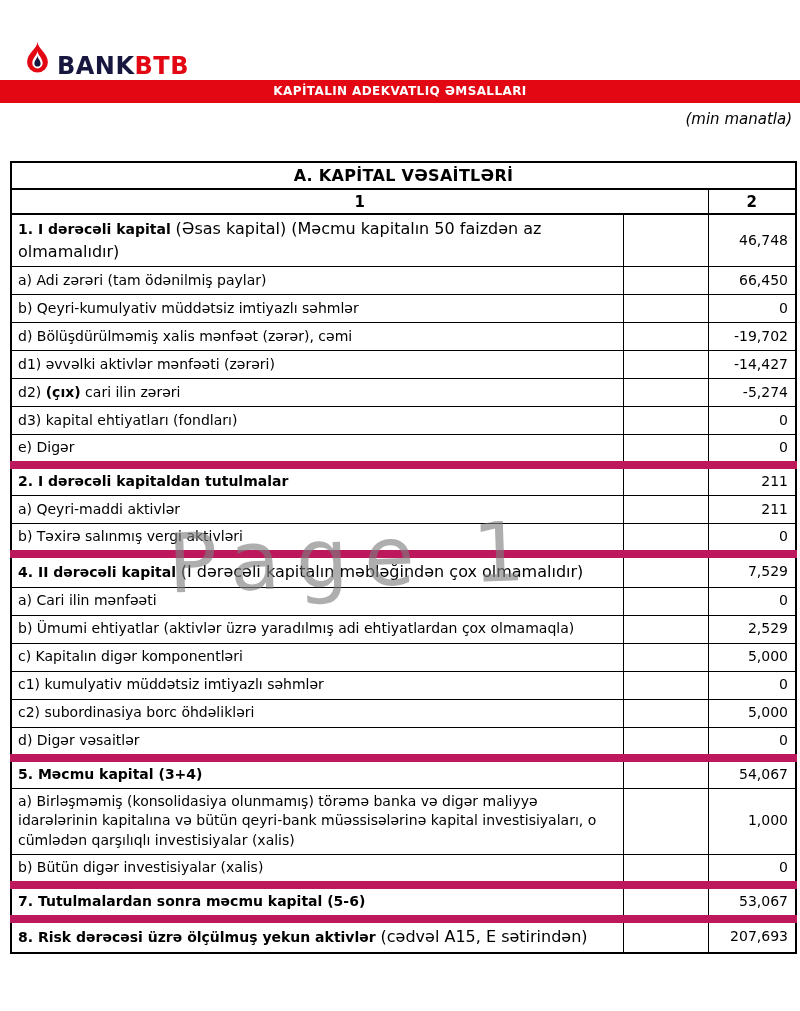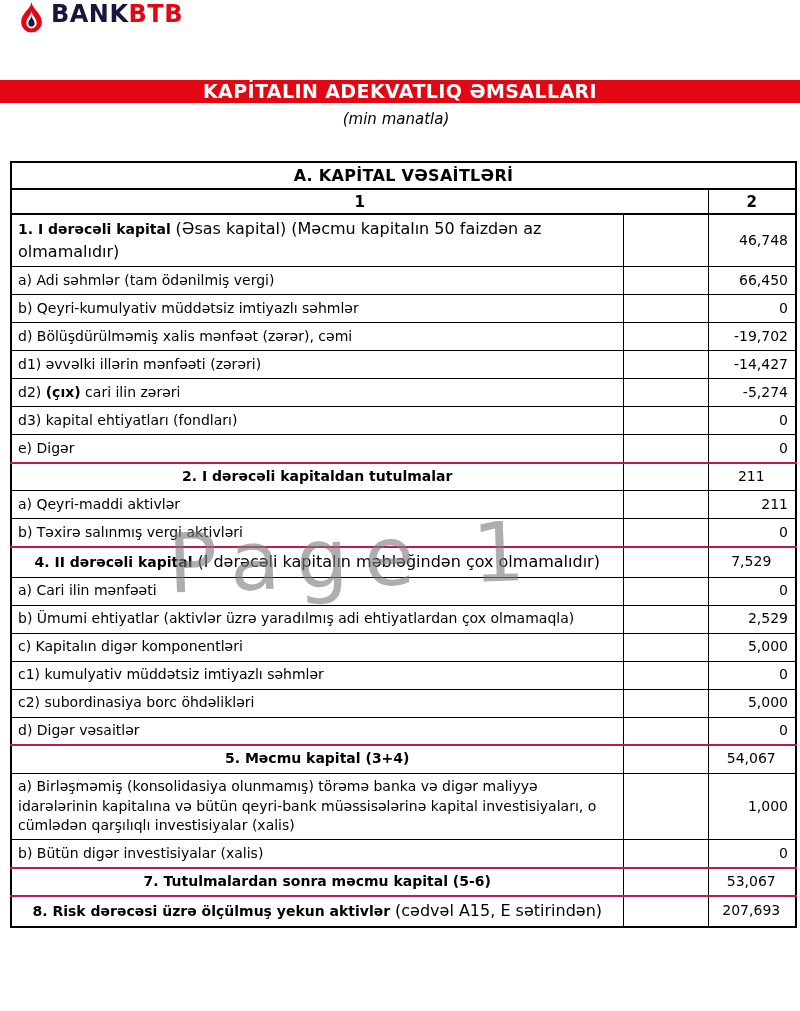--- a/index.html
+++ b/index.html
@@ -3,53 +3,53 @@
 <meta charset="utf-8">
 <style>
   * { margin:0; padding:0; box-sizing:border-box; }
   html,body { background:#e9e9e9; }
   body { font-family:"DejaVu Sans","Liberation Sans",sans-serif; }
   .page {
     position:relative; width:800px; height:1011px; background:#ffffff;
     overflow:hidden; margin:0;
   }
   
-  .logo-row { height:80px; display:flex; align-items:flex-start; padding-left:18px; gap:6px; }
+  .logo-row { height:80px; display:flex; align-items:flex-end; padding-left:24px; gap:6px; }
   .logo-text { font-size:24px; font-weight:bold; letter-spacing:0.5px; }
   .logo-text .bank { color:#16163f; }
   .logo-text .btb  { color:#e30613; }
   
   .banner {
     height:23px; background:#e30613; color:#ffffff; text-align:center;
-    font-weight:bold; font-size:19px; line-height:23px; letter-spacing:0.4px;
+    font-weight:bold; font-size:12px; line-height:23px; letter-spacing:0.4px;
   }
   
   .unit-note {
-    text-align:center; font-style:italic; font-size:15px;
+    text-align:right; font-style:italic; font-size:15px;
     padding:7px 8px 5px 0; color:#000;
   }
   
   table.capital {
     border-collapse:collapse; table-layout:fixed;
     width:785px; margin-left:10px; border:2px solid #000; background:#fff;margin-top:28px;
   }
   th, td { border:1px solid #000; color:#000; }
   th.section {
     font-size:16px; font-weight:bold; text-align:center; height:27px;
     border-bottom:2px solid #000; letter-spacing:0.3px;
   }
   th.colhead {
     font-size:15px; font-weight:bold; text-align:center; height:25px;
     border-bottom:2px solid #000;
   }
   td { font-size:14px; height:28px; vertical-align:middle; padding:3px 6px; line-height:1.42; }
   td.label .b  { font-weight:bold; }
   td.label .sm { font-size:16px; }
   td.value { text-align:right; padding-right:7px; white-space:nowrap; }
-  tr.thick td { border-top:2px solid #be185d;text-align:center; }
+  tr.thick td { border-top:8px solid #be185d; }
   
   .watermark {
     position:absolute; top:510px; left:168px; z-index:5;
     font-size:82px; letter-spacing:16px; white-space:nowrap;
     color:rgba(125,125,125,0.62); transform:rotate(-2deg);
     pointer-events:none;
   }
 </style>
 </head>
 <body>
@@ -88,36 +88,36 @@
         <th class="colhead">2</th>
       </tr>
     </thead>
     <tbody>
         <tr>
           <td class="label"><span class="b">1. I dərəcəli kapital </span><span class="sm">(Əsas kapital) (Məcmu kapitalın 50 faizdən  az olmamalıdır)</span></td>
           <td class="spacer"></td>
           <td class="value">46,748</td>
         </tr>
         <tr>
-          <td class="label"><span>a) Adi səhmlər (tam ödənilmiş vergi)</span></td>
+          <td class="label"><span>a) Adi zərəri (tam ödənilmiş paylar)</span></td>
           <td class="spacer"></td>
           <td class="value">66,450</td>
         </tr>
         <tr>
           <td class="label"><span>b) Qeyri-kumulyativ müddətsiz imtiyazlı səhmlər</span></td>
           <td class="spacer"></td>
           <td class="value">0</td>
         </tr>
         <tr>
           <td class="label"><span>d)   Bölüşdürülməmiş xalis mənfəət (zərər), cəmi</span></td>
           <td class="spacer"></td>
           <td class="value">-19,702</td>
         </tr>
         <tr>
-          <td class="label"><span>d1) əvvəlki illərin mənfəəti (zərəri)</span></td>
+          <td class="label"><span>d1) əvvəlki aktivlər mənfəəti (zərəri)</span></td>
           <td class="spacer"></td>
           <td class="value">-14,427</td>
         </tr>
         <tr>
           <td class="label"><span>d2) </span><span class="b">(çıx)</span><span> cari ilin zərəri</span></td>
           <td class="spacer"></td>
           <td class="value">-5,274</td>
         </tr>
         <tr>
           <td class="label"><span>d3) kapital ehtiyatları (fondları)</span></td>

